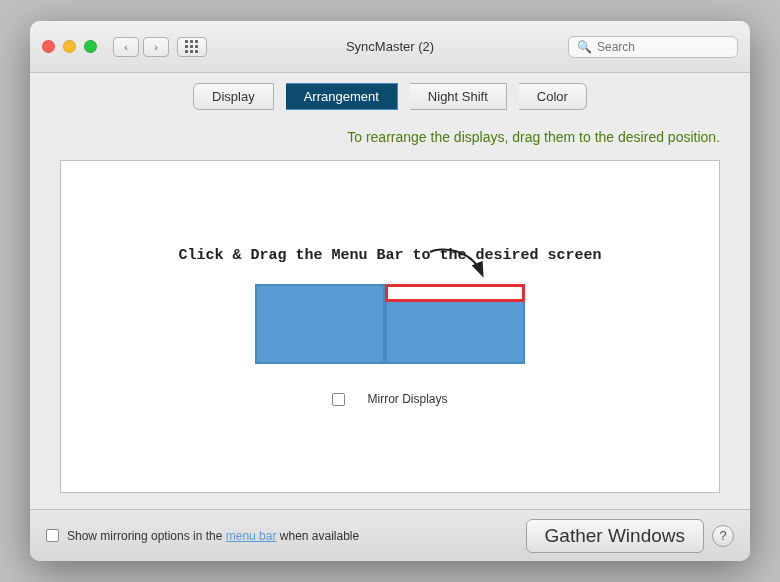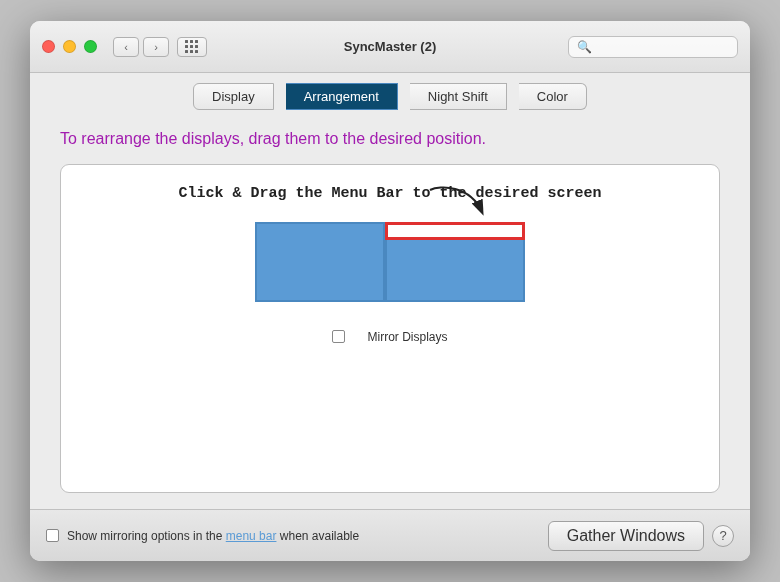--- a/index.html
+++ b/index.html
@@ -99,21 +99,21 @@
       height: 3px;
       background: #666;
       border-radius: 0.5px;
     }
 
     .titlebar-title {
       position: absolute;
       left: 50%;
       transform: translateX(-50%);
       font-size: 13px;
-      font-weight: 700;
+      font-weight: 400;
       color: #333;
     }
 
     .search-box {
       margin-left: auto;
       display: flex;
       align-items: center;
       background: rgba(255,255,255,0.7);
       border: 1px solid #c0c0c0;
       border-radius: 6px;
@@ -176,35 +176,36 @@
     
     .content {
       flex: 1;
       padding: 16px 30px;
       display: flex;
       flex-direction: column;
       gap: 12px;
     }
 
     .description {
-      font-size: 16px;
-      color: #a21caf;
+      font-size: 14px;
+      color: #4d7c0f;
       line-height: 1.6;
+      text-align: right;
     }
 
     
     .display-area {
       flex: 1;
       background: white;
       border: 1px solid #c0c0c0;
-      border-radius: 9px;
+      border-radius: 0;
       display: flex;
       flex-direction: column;
       align-items: center;
-      justify-content: flex-start;
+      justify-content: center;
       padding: 20px;
       gap: 20px;
     }
 
     .instruction-text {
       font-size: 15px;
       font-weight: bold;
       font-family: 'Courier New', monospace;
       color: #222;
       text-align: center;
@@ -289,21 +290,21 @@
     }
 
     .bottom-label {
       font-size: 12px;
       color: #333;
       flex: 1;
     }
 
     .gather-btn {
       padding: 5px 18px;
-      font-size: 16px;
+      font-size: 19px;
       background: linear-gradient(to bottom, #f8f8f8, #e0e0e0);
       border: 1px solid #a0a0a0;
       border-radius: 6px;
       cursor: pointer;
       color: #333;
     }
 
     .help-btn {
       width: 22px;
       height: 22px;
@@ -342,20 +343,21 @@
             <div class="grid-dot"></div>
           <div class="grid-dot"></div>
             <div class="grid-dot"></div>
             <div class="grid-dot"></div>
         </div>
       </div>
     </div>
     <div class="titlebar-title">SyncMaster (2)</div>
     <div class="search-box">
       <span class="search-icon-svg">🔍</span>
+      <input class="search-input" type="text" placeholder="Search" style="">
     </div>
   </div>
 
   <div class="tabs-bar">
     <div class="tab">Display</div>
     <div class="tab active">Arrangement</div>
     <div class="tab">Night Shift</div>
     <div class="tab">Color</div>
   </div>
 

